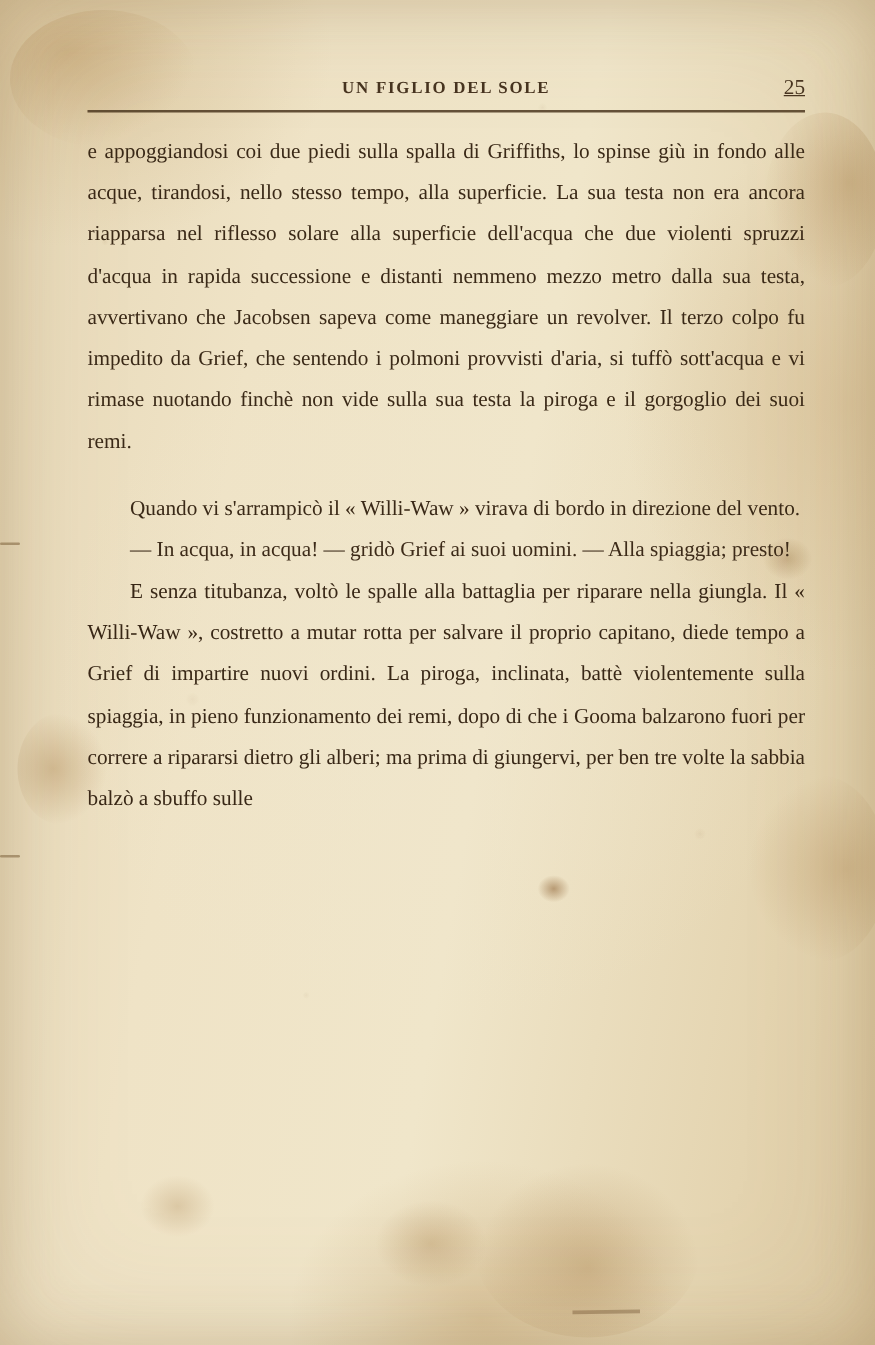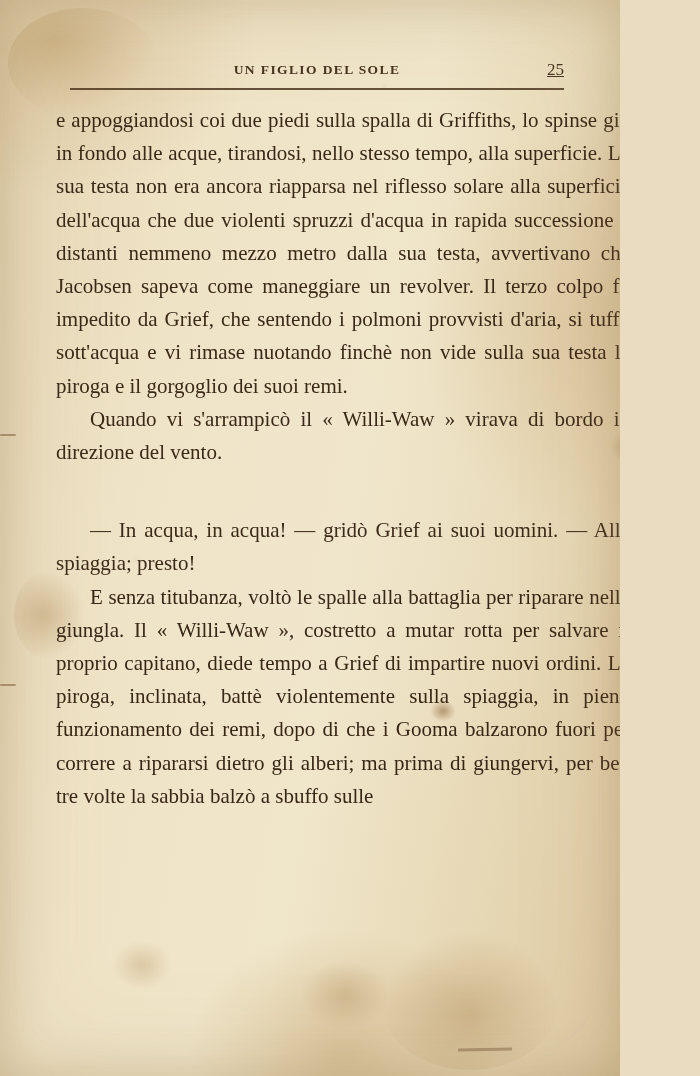--- a/index.html
+++ b/index.html
@@ -10,21 +10,21 @@
     width: 700px;
     height: 1076px;
     background: #e9dcc0;
     font-family: "Liberation Serif", serif;
     overflow: hidden;
   }
 
   
   .page {
     position: relative;
-    width: 620px;
+    width: 700px;
     height: 1076px;
     box-sizing: border-box;
     background:
       radial-gradient(ellipse 300px 220px at 8% 4%, rgba(210,186,142,0.55) 0%, rgba(210,186,142,0) 70%),
       radial-gradient(ellipse 250px 300px at 97% 30%, rgba(208,180,135,0.45) 0%, rgba(208,180,135,0) 72%),
       radial-gradient(ellipse 220px 180px at 55% 98%, rgba(199,168,118,0.5) 0%, rgba(199,168,118,0) 70%),
       radial-gradient(ellipse 420px 380px at 50% 50%, rgba(240,230,205,0.55) 0%, rgba(240,230,205,0) 75%),
       linear-gradient(100deg, #e6d7b6 0%, #efe3c6 28%, #f0e6ca 55%, #e4d4b0 85%, #dcc9a2 100%);
     overflow: hidden;
   }
@@ -120,42 +120,42 @@
     right: 56px;
     top: 88px;
     height: 2px;
     background: #4b3720;
     opacity: .85;
   }
 
   
   .body-text {
     position: absolute;
-    left: 56px;
+    left: 70px;
     top: 104px;
     width: 574px;
     font-family: "Liberation Serif", serif;
-    font-size: 21px;
+    font-size: 17px;
     line-height: 33.2px;
     color: #382716;
     text-align: justify;
     text-justify: inter-word;
     -webkit-font-smoothing: antialiased;
   }
   .body-text p {
     margin: 0;
     text-indent: 34px;
     hyphens: manual;
   }
   .body-text p.noindent { text-indent: 0; }
 
   
   .body-text p:nth-child(1) { color: #3a2917; }
-  .body-text p:nth-child(2) { color: #3a2917; }
-  .body-text p:nth-child(3) { color: #3d2b19; margin-top: 45px; }
+  .body-text p:nth-child(2) { color: #3a2917; margin-top: 20px; }
+  .body-text p:nth-child(3) { color: #3d2b19; }
   .body-text p:nth-child(4) { color: #382716; }
 </style>
 </head>
 <body>
 
 <div class="page">
 
   <div class="grain"></div>
 
   <div class="stain stain-a"></div>

